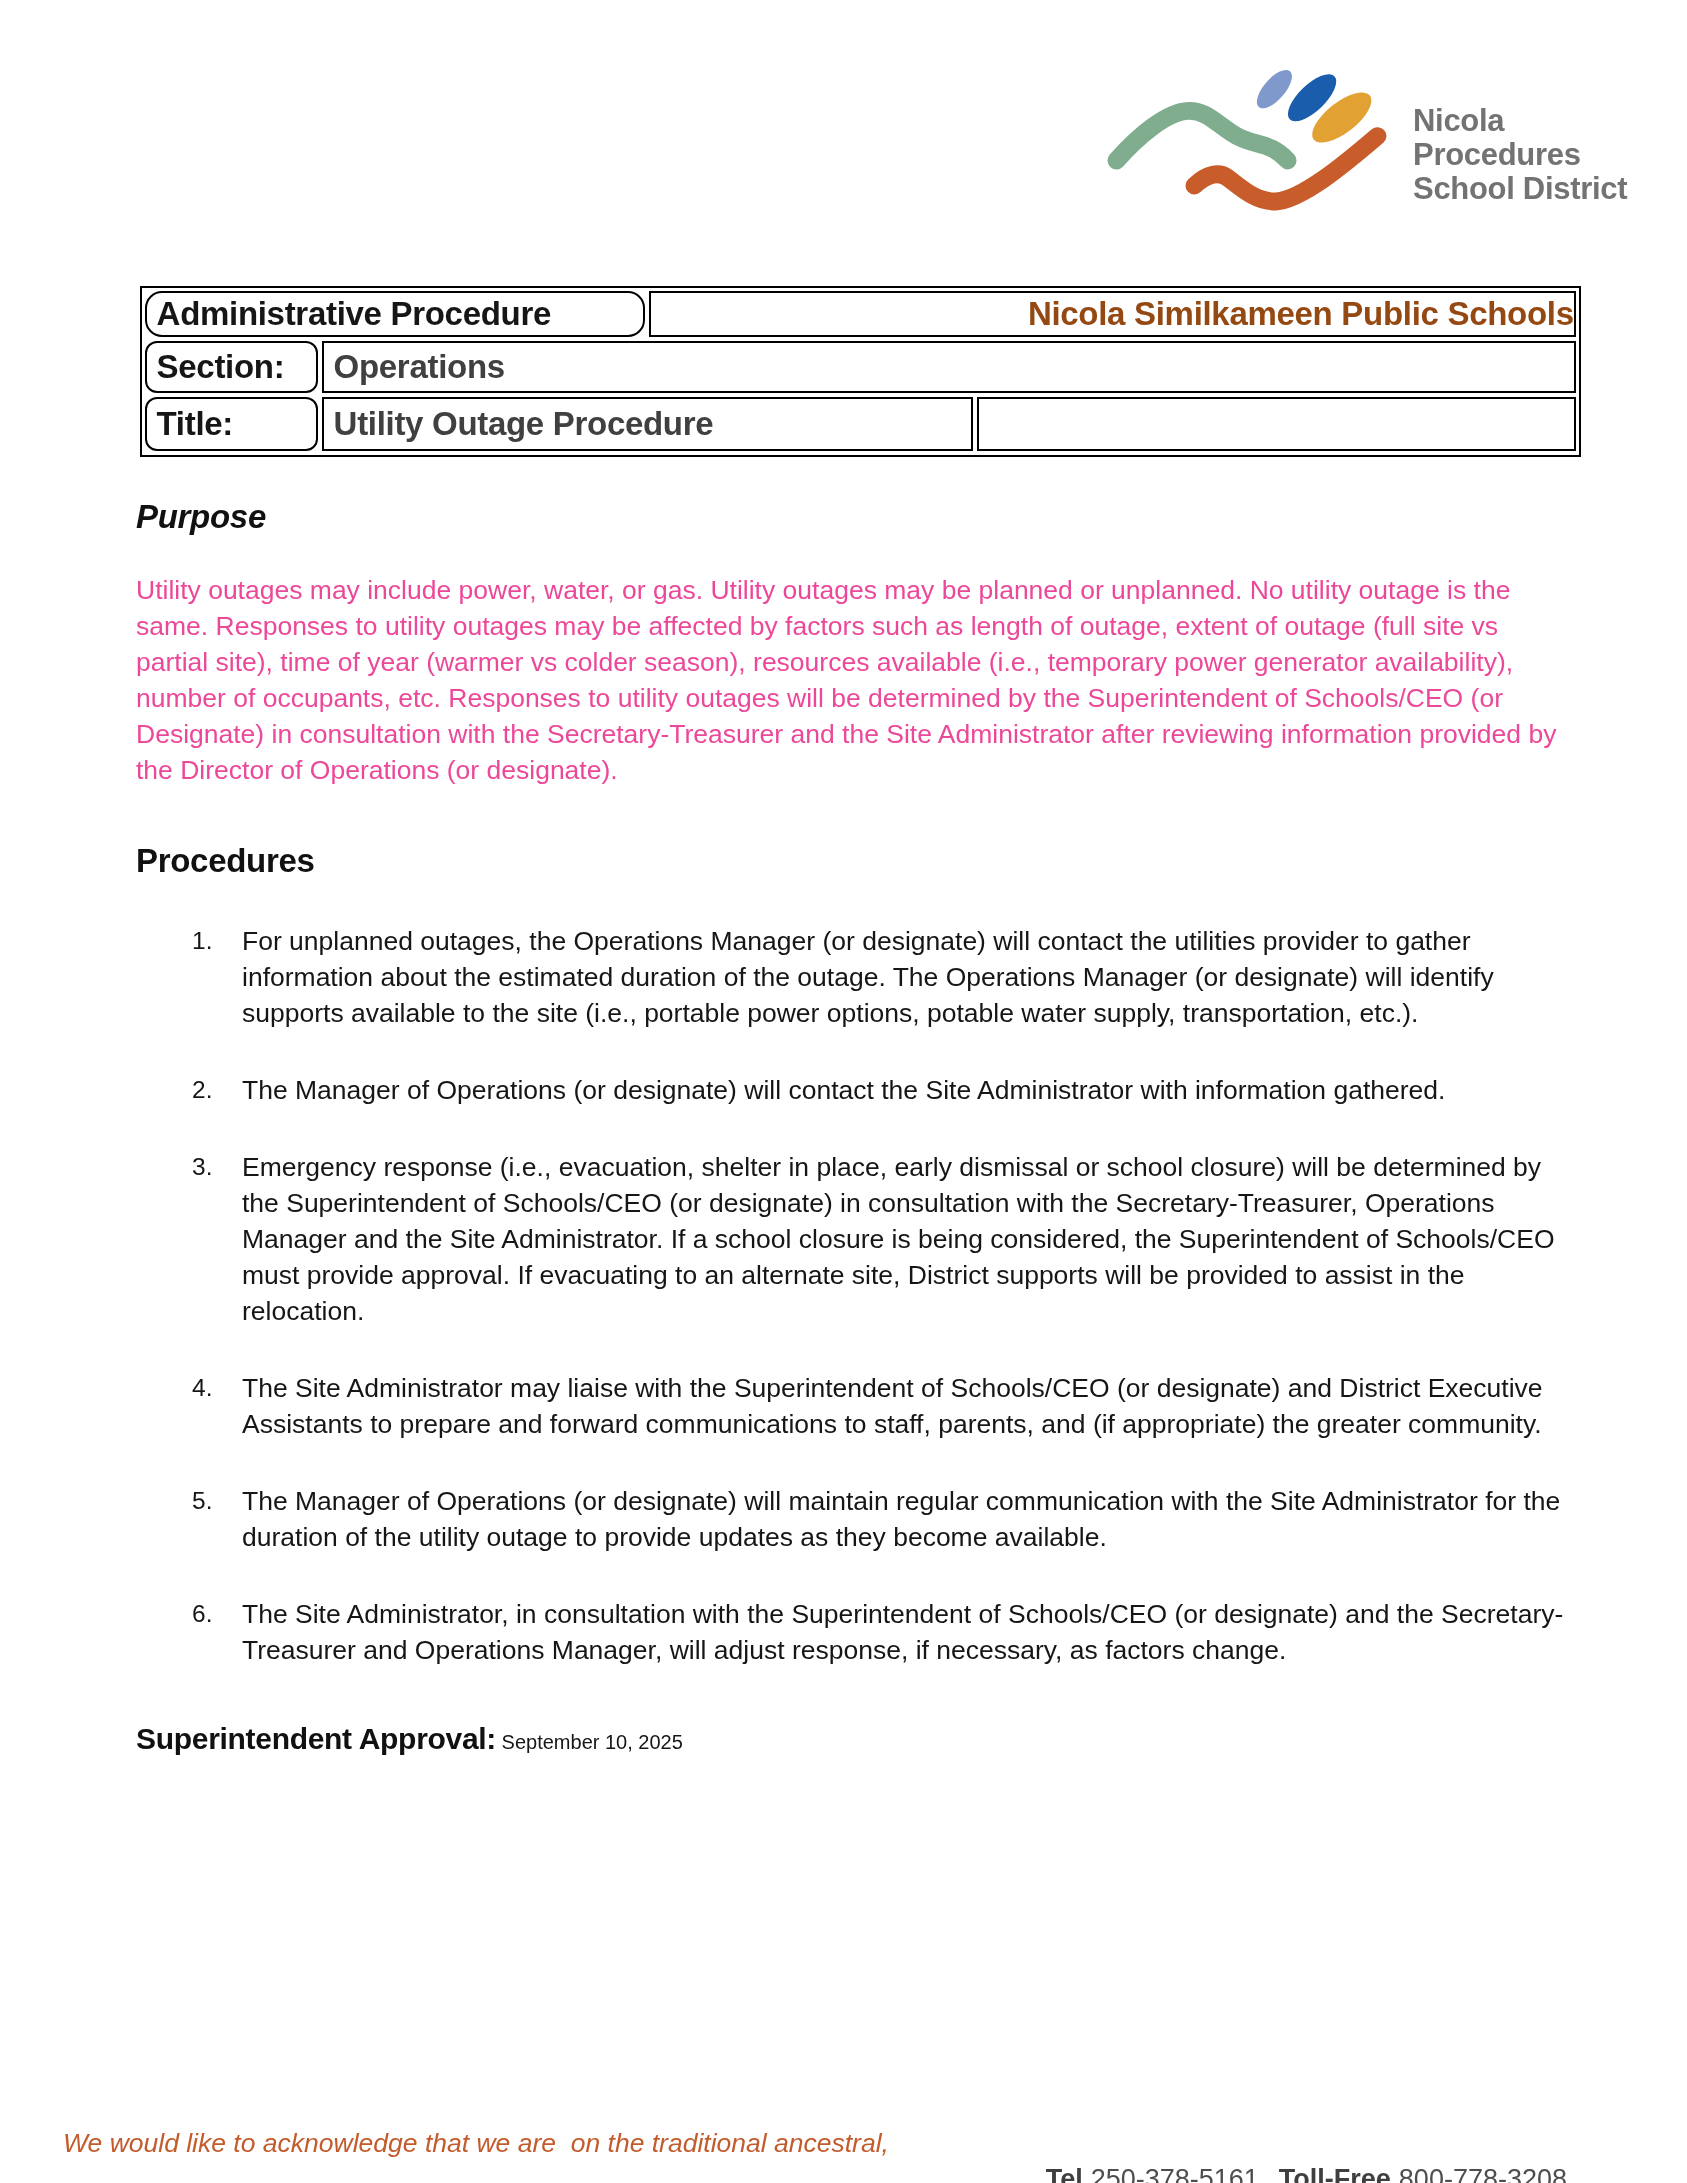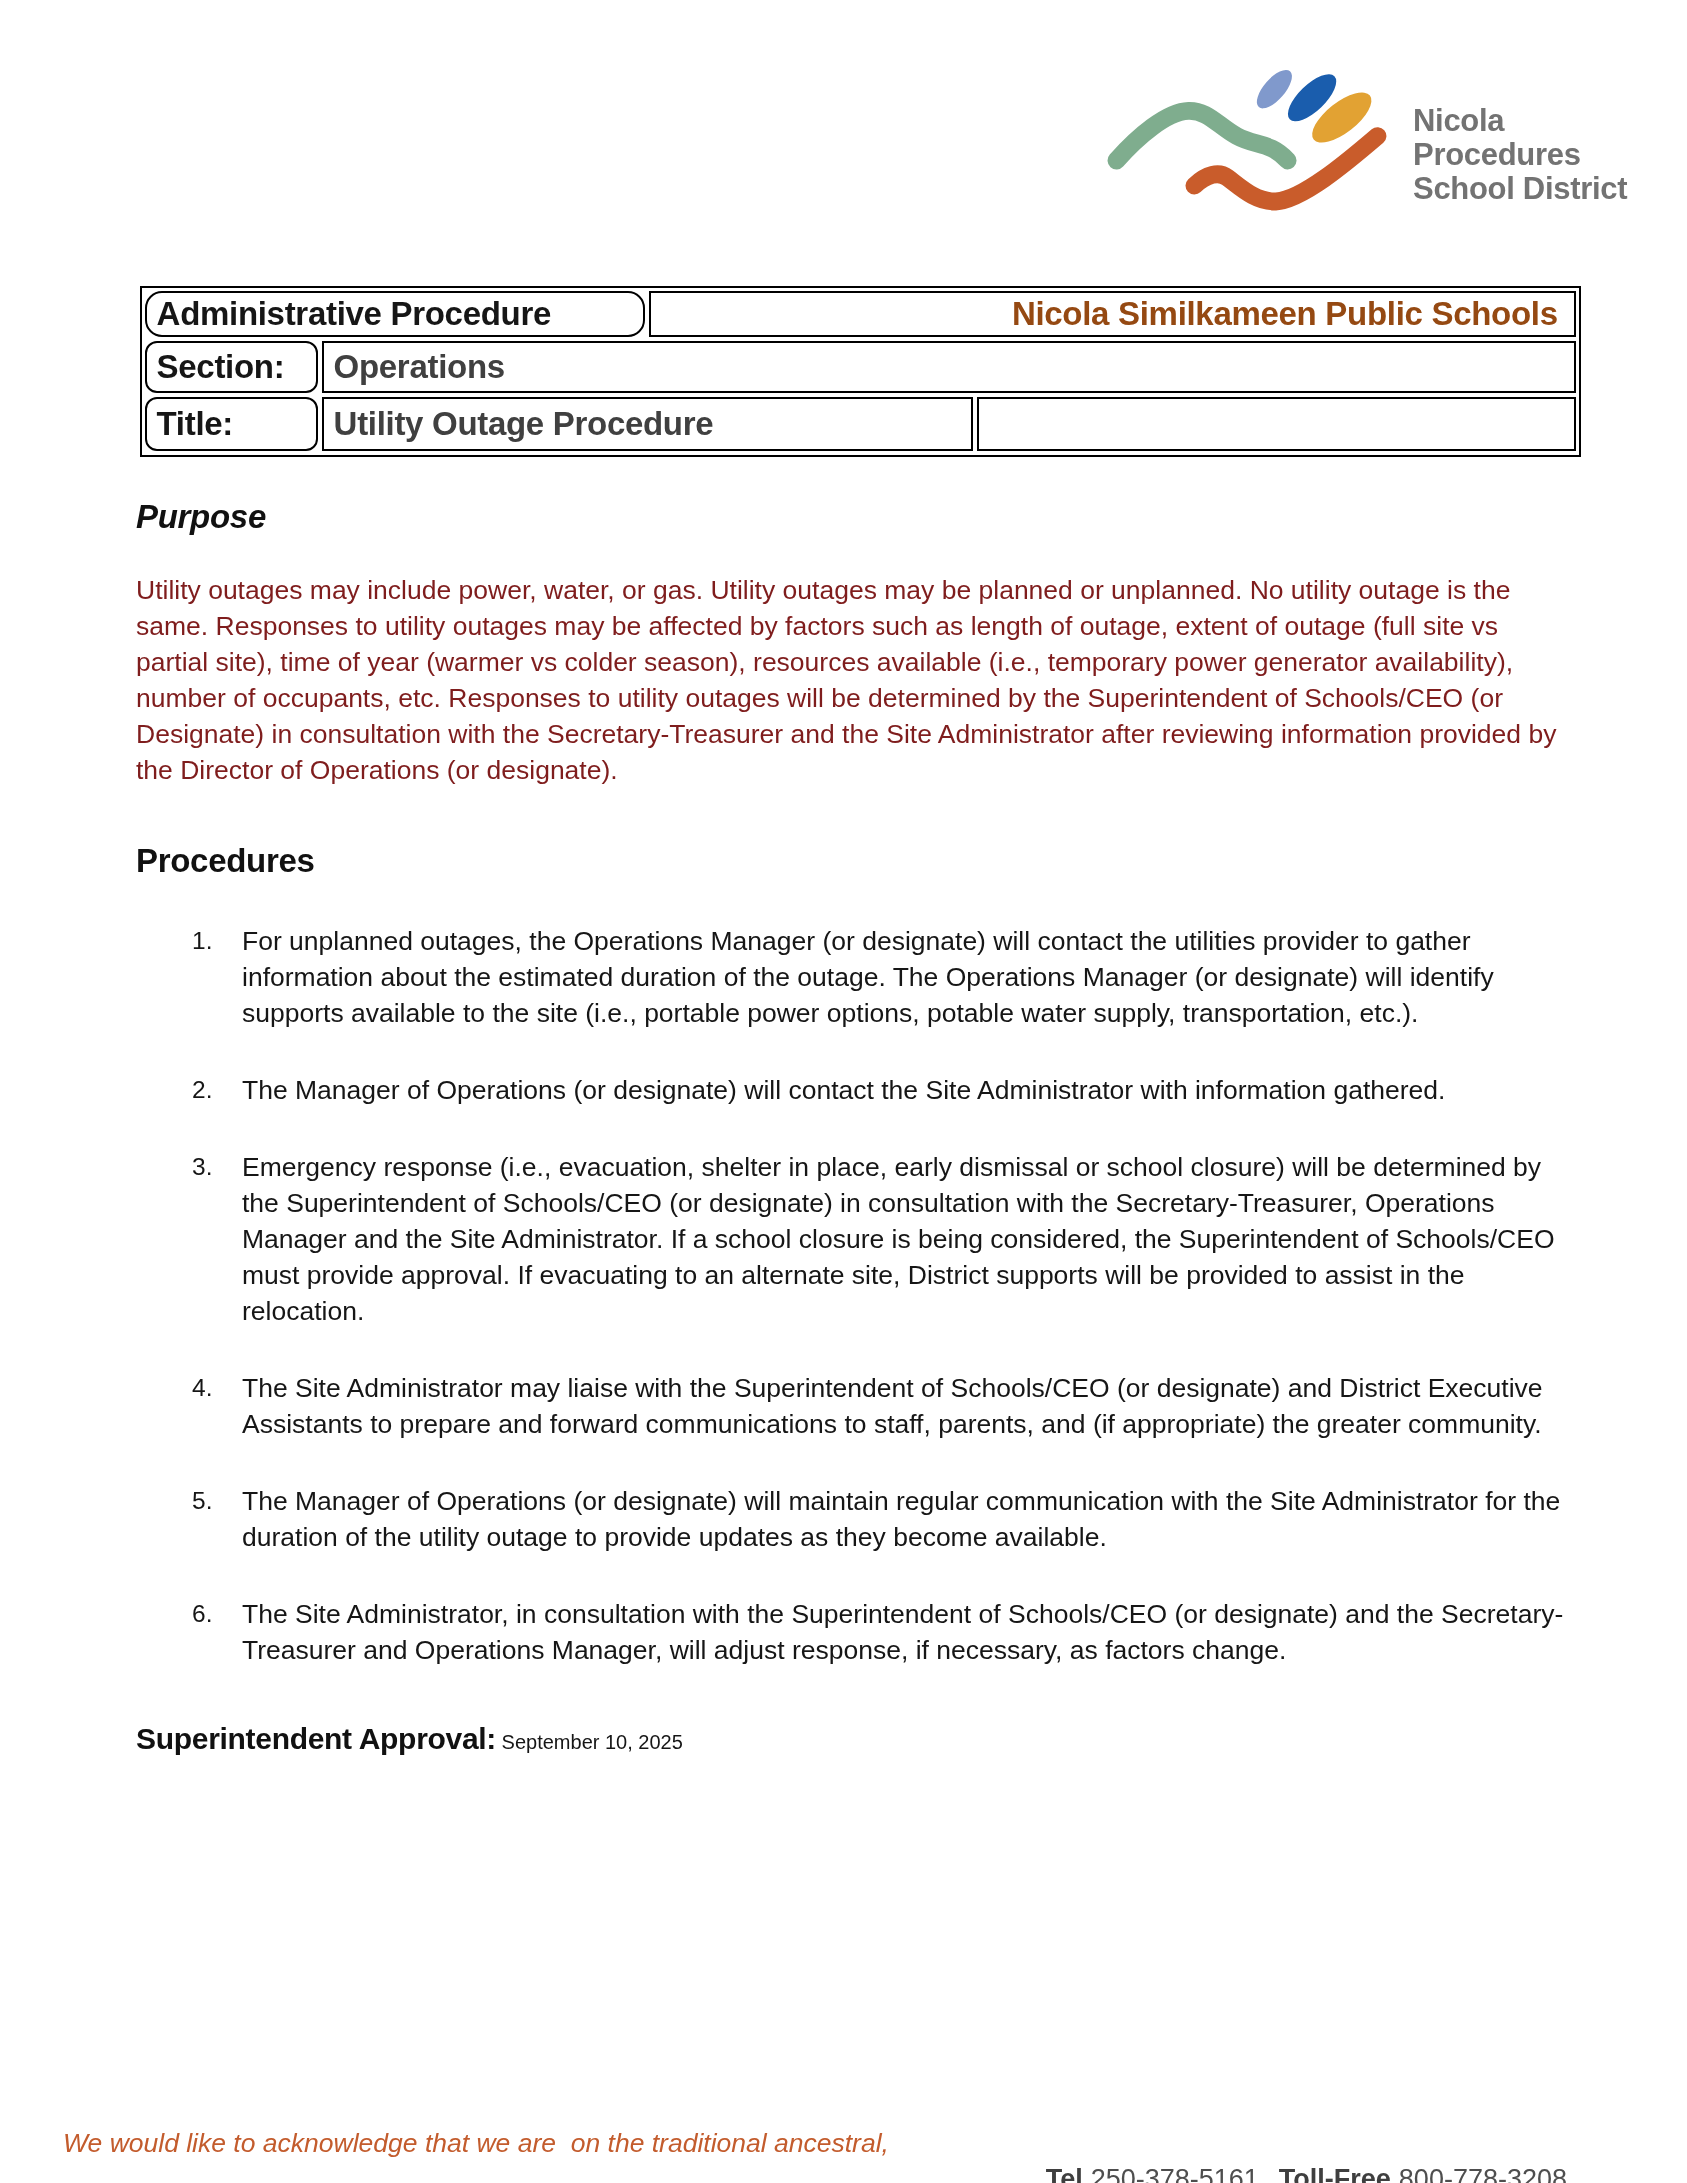--- a/index.html
+++ b/index.html
@@ -34,39 +34,39 @@
     border:2.6px solid #000; background:#fff;
     display:flex; align-items:center;
     padding:0 9.3px;
     font-weight:bold; font-size:33px; letter-spacing:-0.3px;
     white-space:nowrap; overflow:hidden;
   }
   .hrow-1 { height:46px; }
   .hrow-2 { height:52px; }
   .hrow-3 { height:54px; }
   .hc-title { width:500px;border-radius:17px; }
-  .hc-school { flex:1; justify-content:flex-end; color:#954912; padding-right:16px; }
+  .hc-school { flex:1; justify-content:flex-end; color:#954912; padding-right:0; }
   .hc-label { width:173px;border-radius:12px; }
   .hc-green { color:#404040; }
   .hc-section-val { flex:1; }
   .hc-title-val { width:651px; }
   .hc-empty { flex:1; }
 
   
   .heading {
     position:absolute; left:136px;
     font-size:33px; font-weight:bold; letter-spacing:-0.3px;
     color:#111;
   }
   #purpose-heading { top:498px;font-style:italic; }
   #procedures-heading { top:842px; }
 
   .body-par {
     position:absolute; left:136px; top:572px; width:1436px;
-    font-size:26.5px; line-height:36px; color:#7f1d1d;
+    font-size:26.5px; line-height:36px; color:#ec4899;
   }
 
   .proc-list { position:absolute; left:136px; top:923px; width:1436px; }
   .proc-item { display:flex; margin-bottom:41px; }
   .proc-num {
     margin-left:56px; width:50px; flex:0 0 50px;
     font-size:24.5px; line-height:36px; color:#161616;
   }
   .proc-text { flex:1; font-size:26.5px; line-height:36px; color:#161616; }
 

